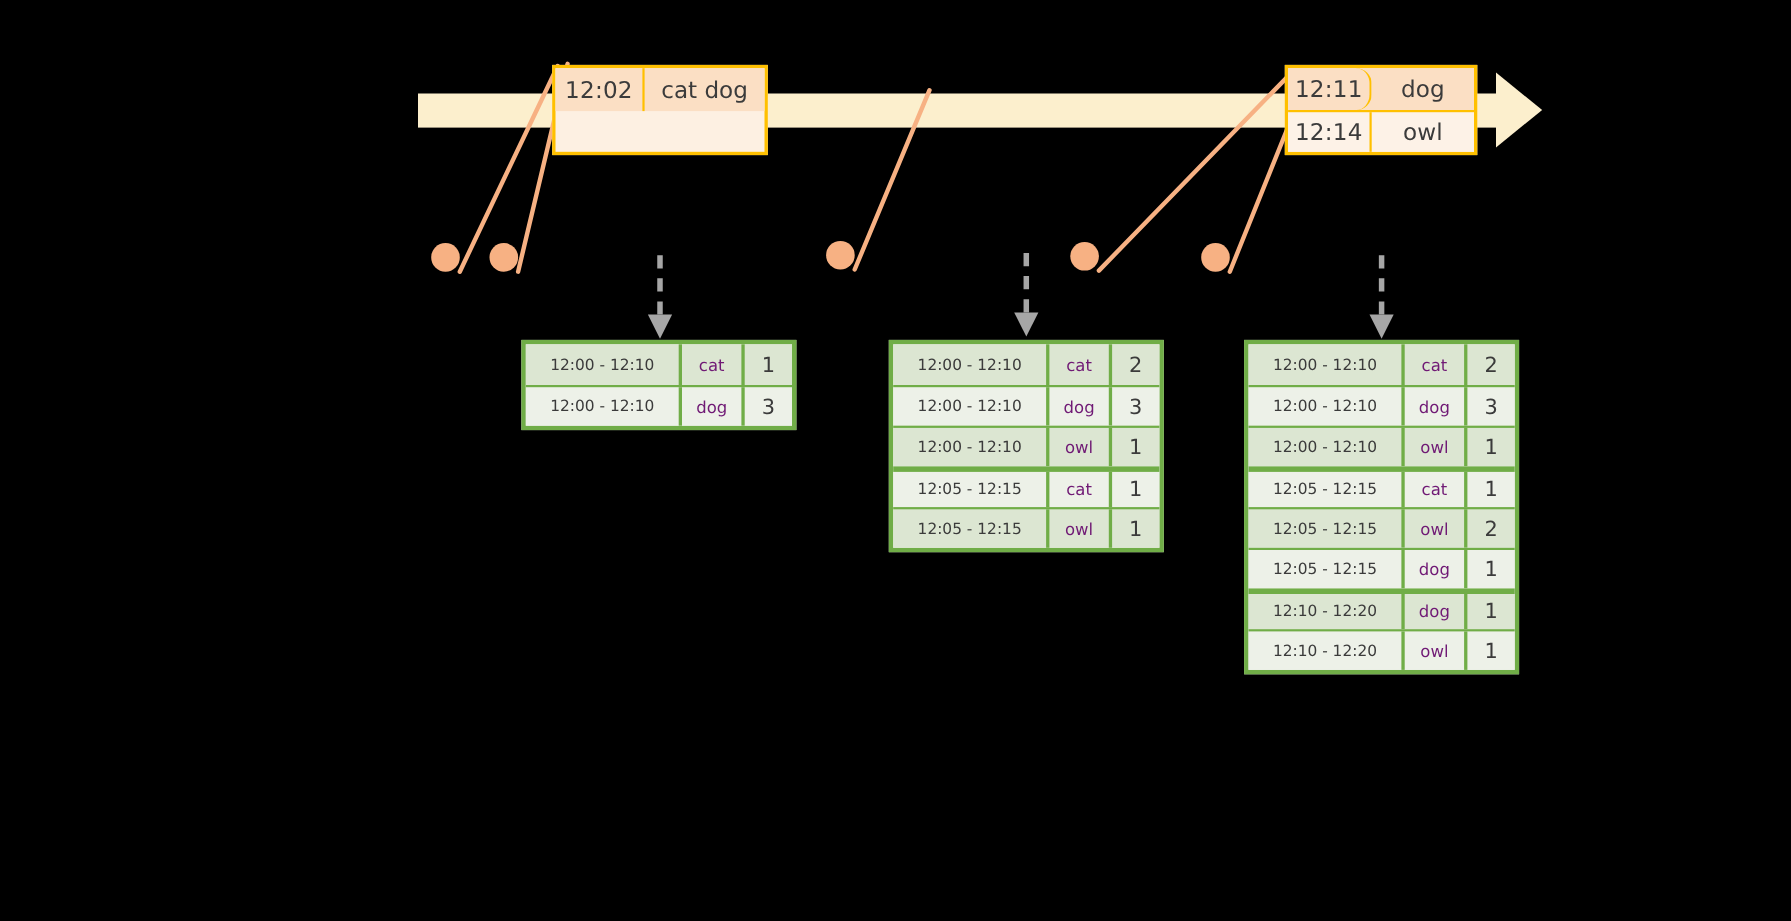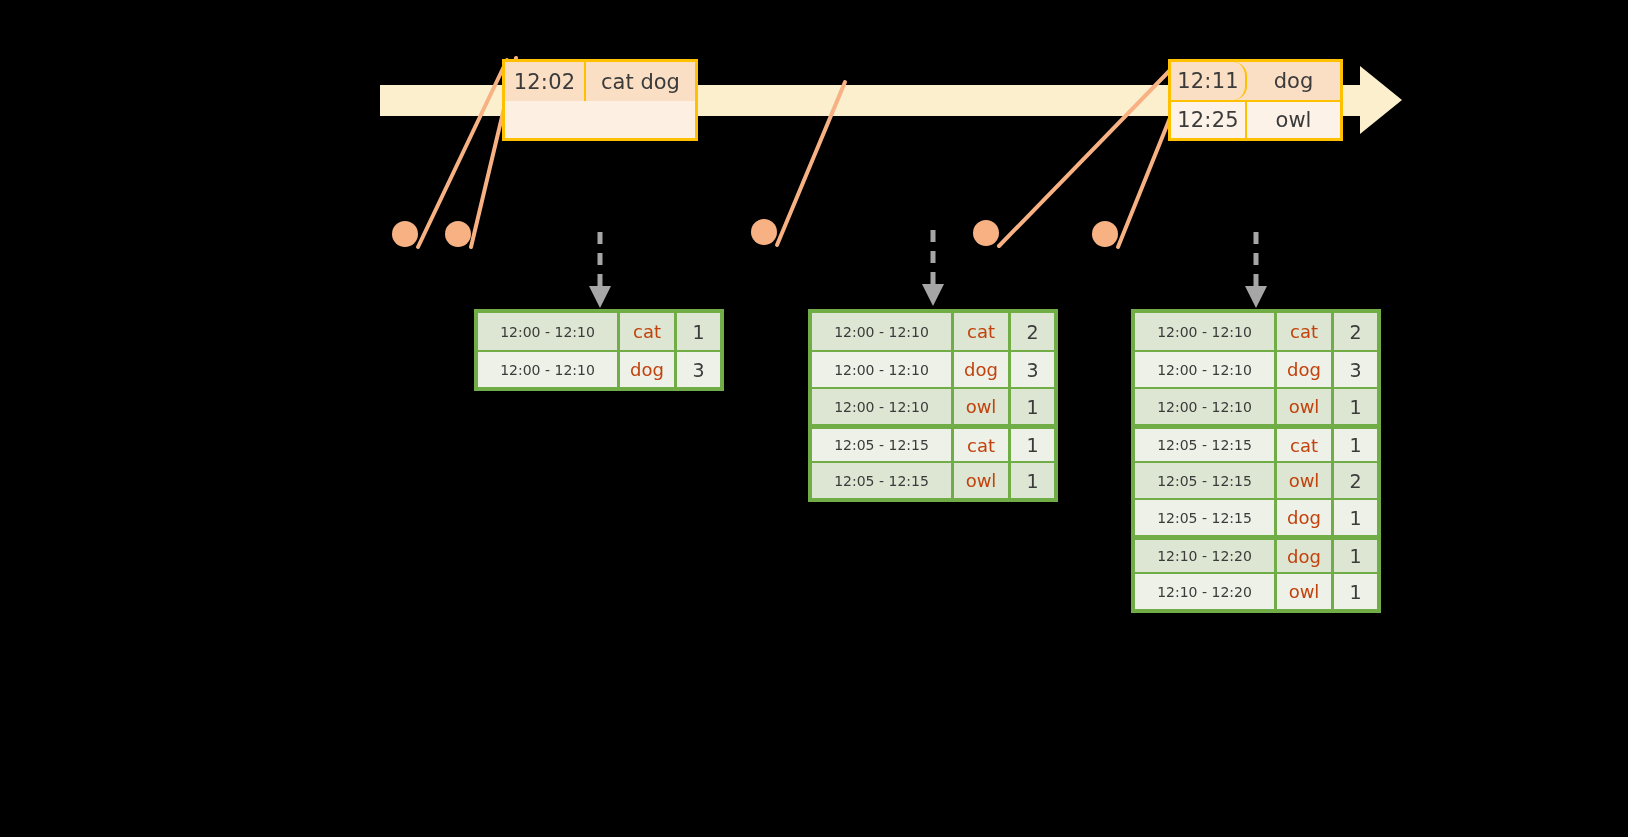--- a/index.html
+++ b/index.html
@@ -82,21 +82,21 @@
   .rt-win{
     width:142px;box-sizing:border-box;
     display:flex;align-items:center;justify-content:center;
     border-right:3px solid #70AD47;
     color:#3b3b3b;font-size:14px;white-space:nowrap;text-align:right;
   }
   .rt-key{
     width:57px;box-sizing:border-box;
     display:flex;align-items:center;justify-content:center;
     border-right:3px solid #70AD47;
-    color:#c2410c;font-size:18px;text-align:right;
+    color:#701a75;font-size:15px;text-align:right;
   }
   .rt-cnt{
     flex:1 1 auto;box-sizing:border-box;
     display:flex;align-items:center;justify-content:center;
     color:#3b3b3b;font-size:19px;
   }
 </style>
 </head>
 <body>
 
@@ -122,21 +122,21 @@
     </div>
   </div>
 
 
   <div class="event-box" style="left:1168px;top:59px;width:175px;height:82px;">
     <div class="event-row shade-a">
       <div class="ev-time" style="width:76px;border-radius:14px;">12:11</div>
       <div class="ev-payload">dog</div>
     </div>
     <div class="event-row shade-b">
-      <div class="ev-time" style="width:76px;">12:25</div>
+      <div class="ev-time" style="width:76px;">12:14</div>
       <div class="ev-payload">owl</div>
     </div>
   </div>
 
   <div class="dot" style="left:392px;top:221px;"></div>
   <div class="dot" style="left:445px;top:221px;"></div>
   <div class="dot" style="left:751px;top:219px;"></div>
   <div class="dot" style="left:973px;top:220px;"></div>
   <div class="dot" style="left:1092px;top:221px;"></div>
 

